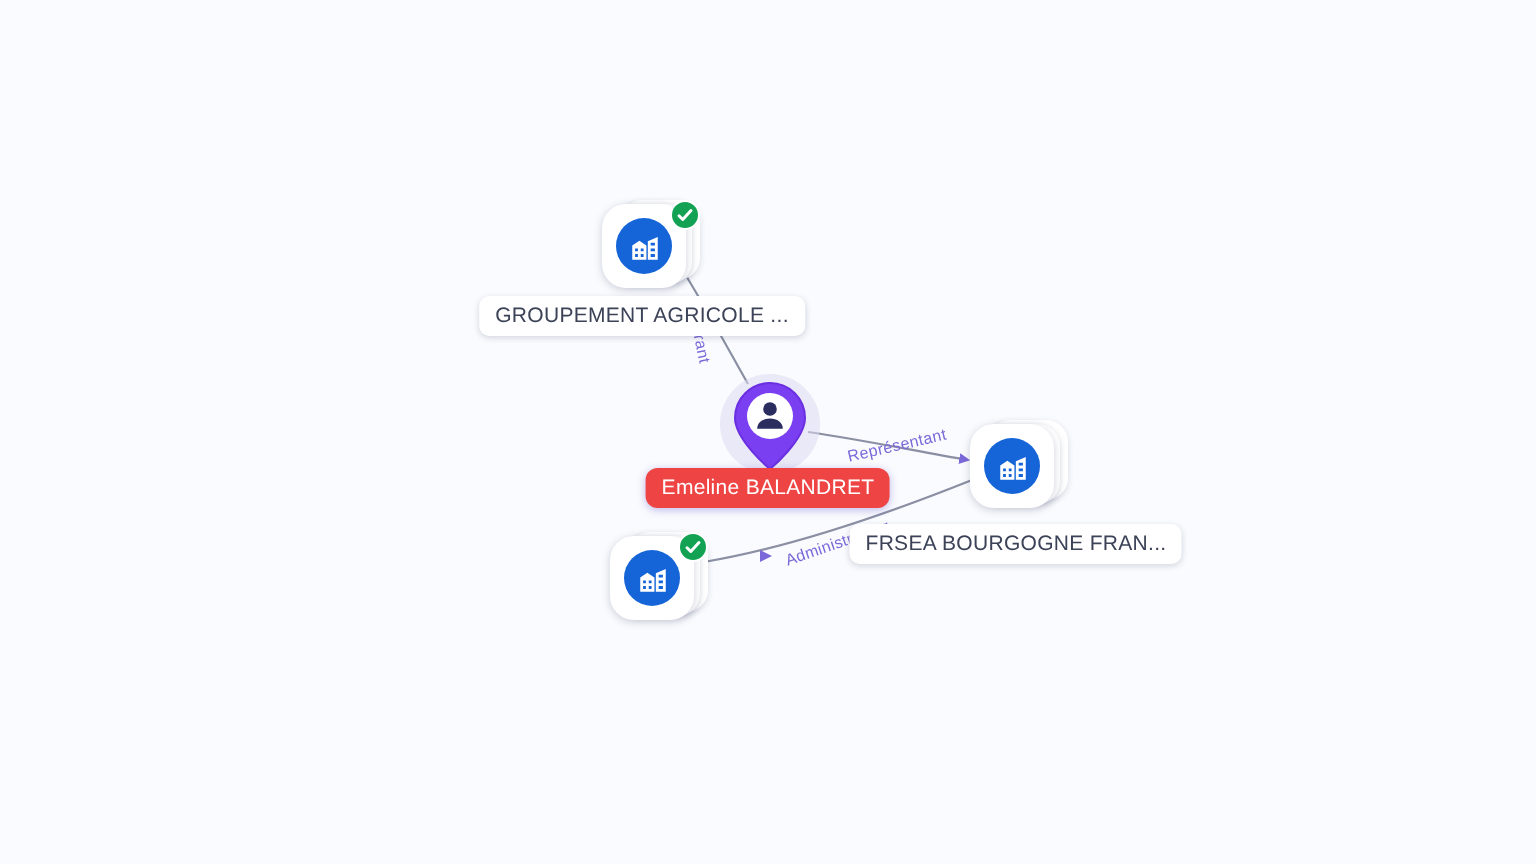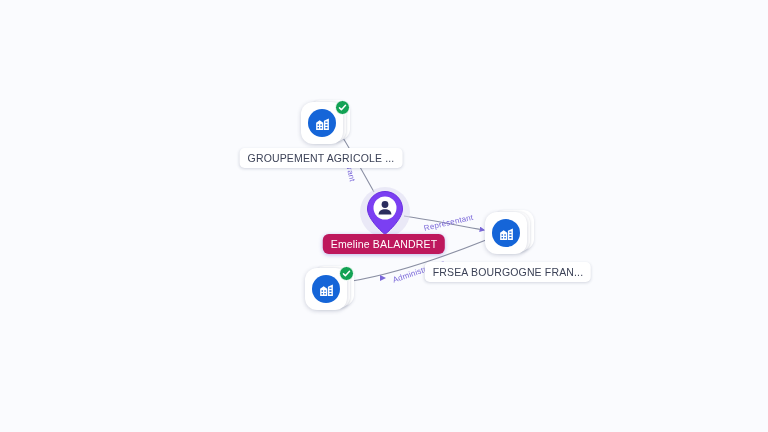--- a/index.html
+++ b/index.html
@@ -131,21 +131,21 @@
     background: #ffffff;
     color: #3c4257;
     font-size: 10.5px;
     letter-spacing: 0.15px;
     padding: 4px 8px 4px 8px;
     border-radius: 5px;
     box-shadow: 0 1px 3px rgba(40,50,90,0.18);
     transform: translate(-50%, 0);
   }
   .node-label.person {
-    background: #be185d;
+    background: #ef4444;
     color: #ffffff;
     font-size: 10.5px;
     border-radius: 6px;
     box-shadow: 0 1px 4px rgba(80,60,200,0.35);
   }
 
   
   .edge-label {
     position: absolute;
     color: #7b68d9;

